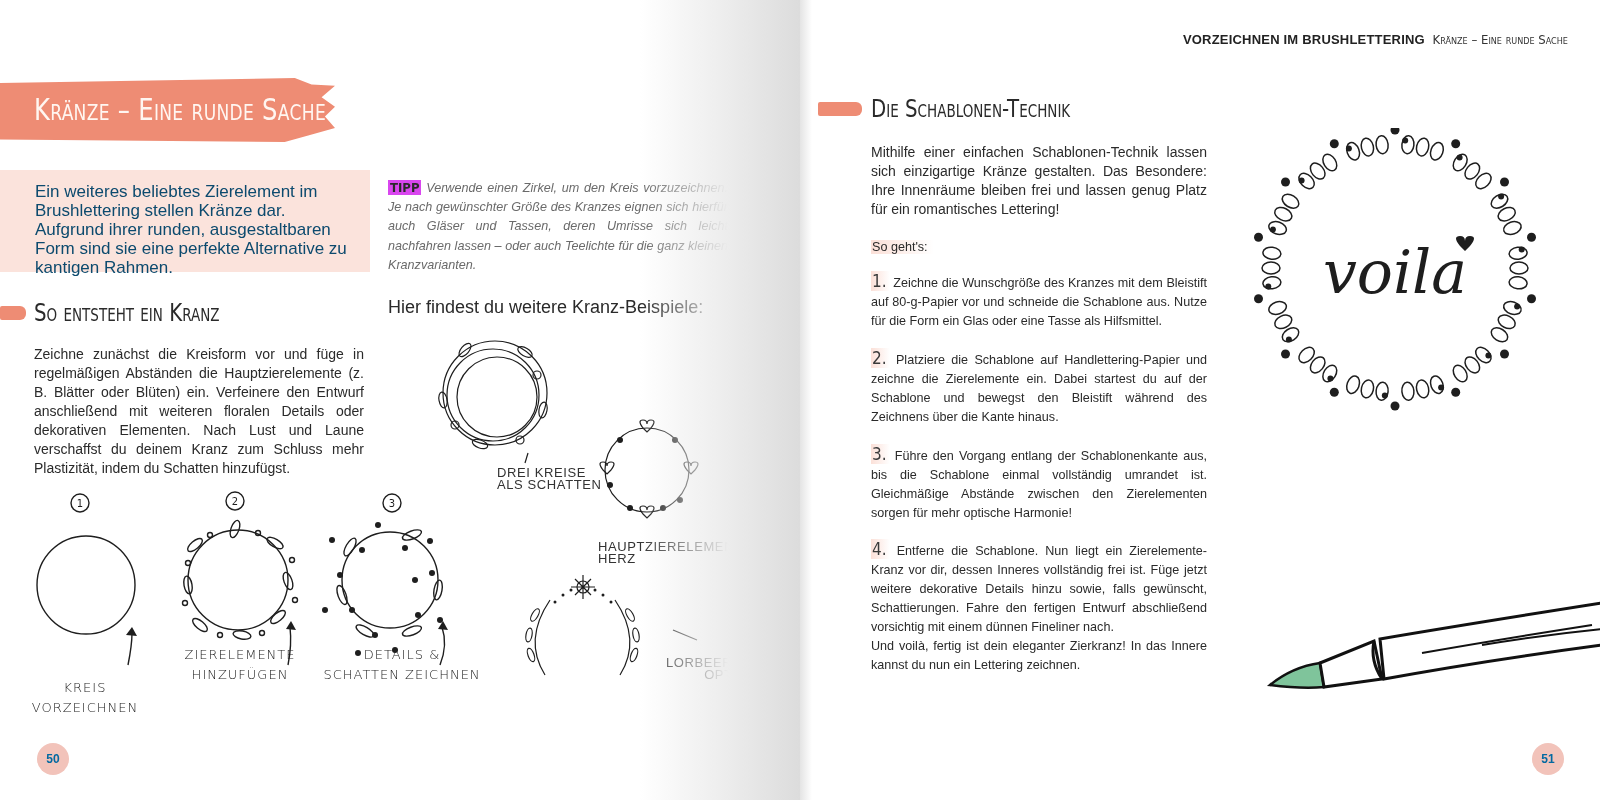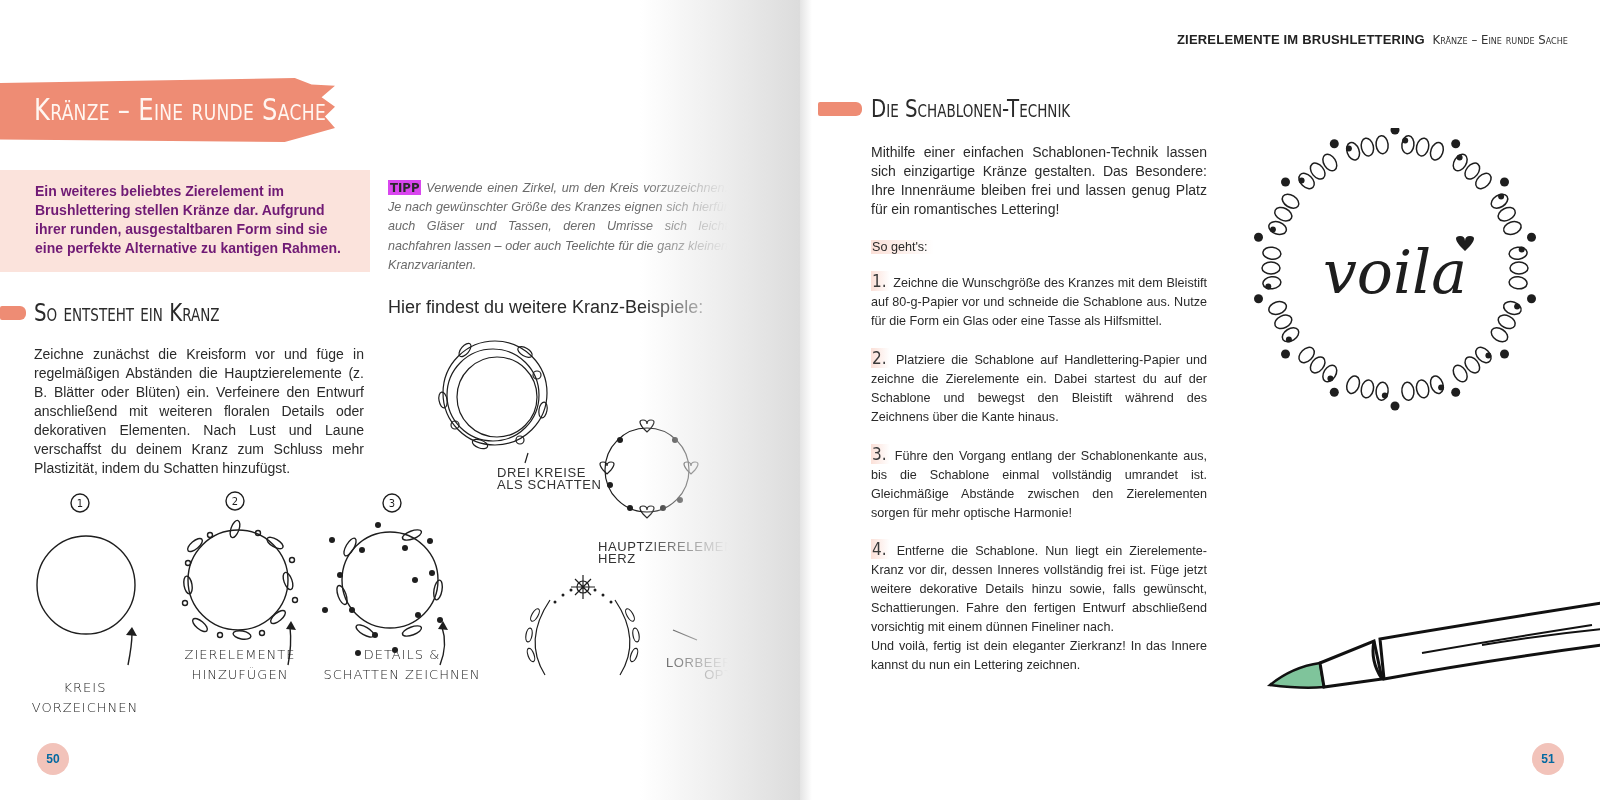--- a/index.html
+++ b/index.html
@@ -15,21 +15,21 @@
   .gutter-shade-r { position: absolute; left: 800px; top: 0; width: 12px; height: 800px;
     background: linear-gradient(to right, #e4e4e4, rgba(255,255,255,0)); }
 
   
   .title-banner { position: absolute; left: 0; top: 78px; width: 335px; height: 64px; background: #ee8c74;
     clip-path: polygon(0 8%, 88% 0, 93% 10%, 100% 12%, 96% 30%, 100% 45%, 97% 60%, 100% 78%, 92% 90%, 85% 100%, 0 96%); }
   .title-banner-text { position: absolute; left: 34px; top: 92px; color: #fff6f1; font-size: 27px; font-variant: small-caps;
     font-family: "DejaVu Sans Condensed", "DejaVu Sans", sans-serif; letter-spacing: 0.3px; transform: scaleY(1.12); transform-origin: left top; }
 
   .intro-box { position: absolute; left: 0; top: 170px; width: 370px; height: 102px; background: #fbe3dc; padding: 12px 22px 0 35px; }
-  .intro-box p { font-weight: bold; font-size: 14px; line-height: 19px; color: #701a75; }
+  .intro-box p { font-weight: normal; font-size: 17px; line-height: 19px; color: #0c4a6e; }
 
   .sec-bar { position: absolute; height: 14px; background: #ee8c74; border-radius: 2px 6px 6px 2px; }
   .sec-title { position: absolute; font-size: 22px; font-variant: small-caps; color: #2a2a2a;
     font-family: "DejaVu Sans Condensed", "DejaVu Sans", sans-serif; transform: scaleY(1.15); transform-origin: left top; }
 
   .body-text { position: absolute; font-size: 14px; line-height: 19px; color: #2a2a2a; text-align: justify; }
   .tip-text { position: absolute; left: 388px; top: 178px; width: 340px; font-size: 12.6px; line-height: 19.2px; color: #6a6a6a; font-style: italic; text-align: justify; }
   .tipp-badge { font-style: normal; font-weight: bold; color: #2a2a2a; background: #d946ef; padding: 0 2px; font-size: 13px;
     font-family: "DejaVu Sans Condensed", "DejaVu Sans", sans-serif; }
   .examples-heading { position: absolute; left: 388px; top: 297px; font-size: 18px; color: #2a2a2a; }
@@ -218,21 +218,21 @@
 
   <div class="gutter-shade"></div>
 
   <div class="page page-right">
     
     
   </div>
   <div class="gutter-shade-r"></div>
 
   <div class="running-head">
-    <span class="rh-bold">ZIERELEMENTE IM BRUSHLETTERING</span>
+    <span class="rh-bold">VORZEICHNEN IM BRUSHLETTERING</span>
     <span class="rh-sub">Kränze – Eine runde Sache</span>
   </div>
 
   <div class="sec-bar" style="left:818px; top:102px; width:44px;"></div>
   <div class="sec-title" style="left:871px; top:94px;">Die Schablonen-Technik</div>
 
   <div class="body-text" style="left:871px; top:143px; width:336px;">Mithilfe einer einfachen Schablonen-Technik lassen sich einzigartige Kränze gestalten. Das Besondere: Ihre Innenräume bleiben frei und lassen genug Platz für ein romantisches Lettering!</div>
   <div class="sogehts">So geht's:</div>
 
   <div class="step" style="top:272px;">

